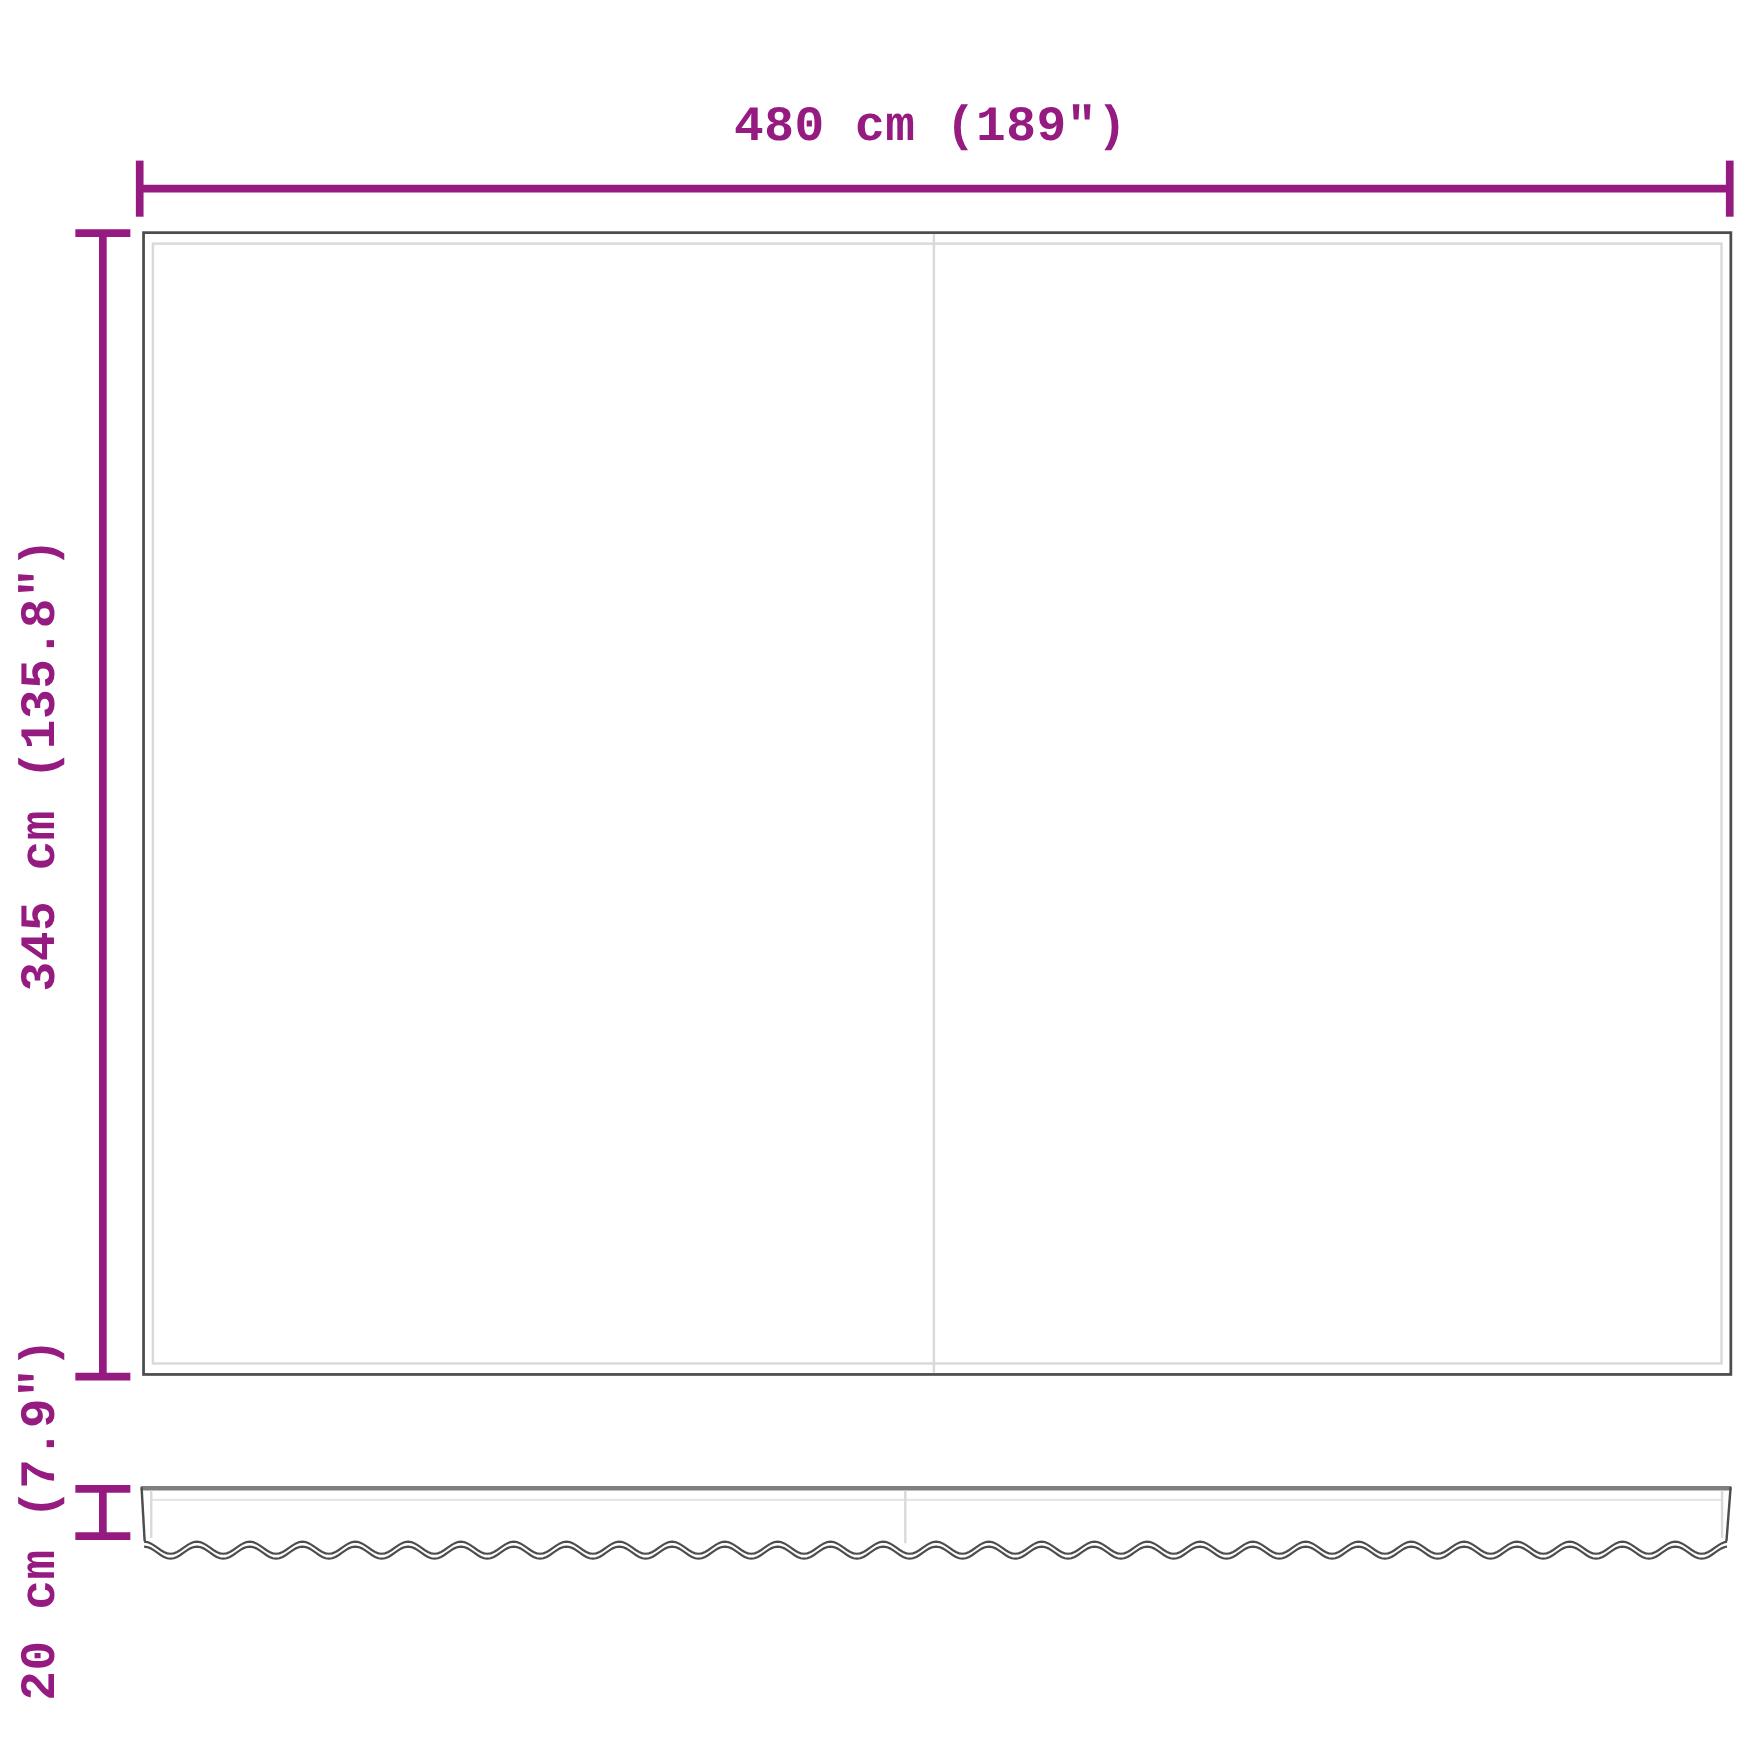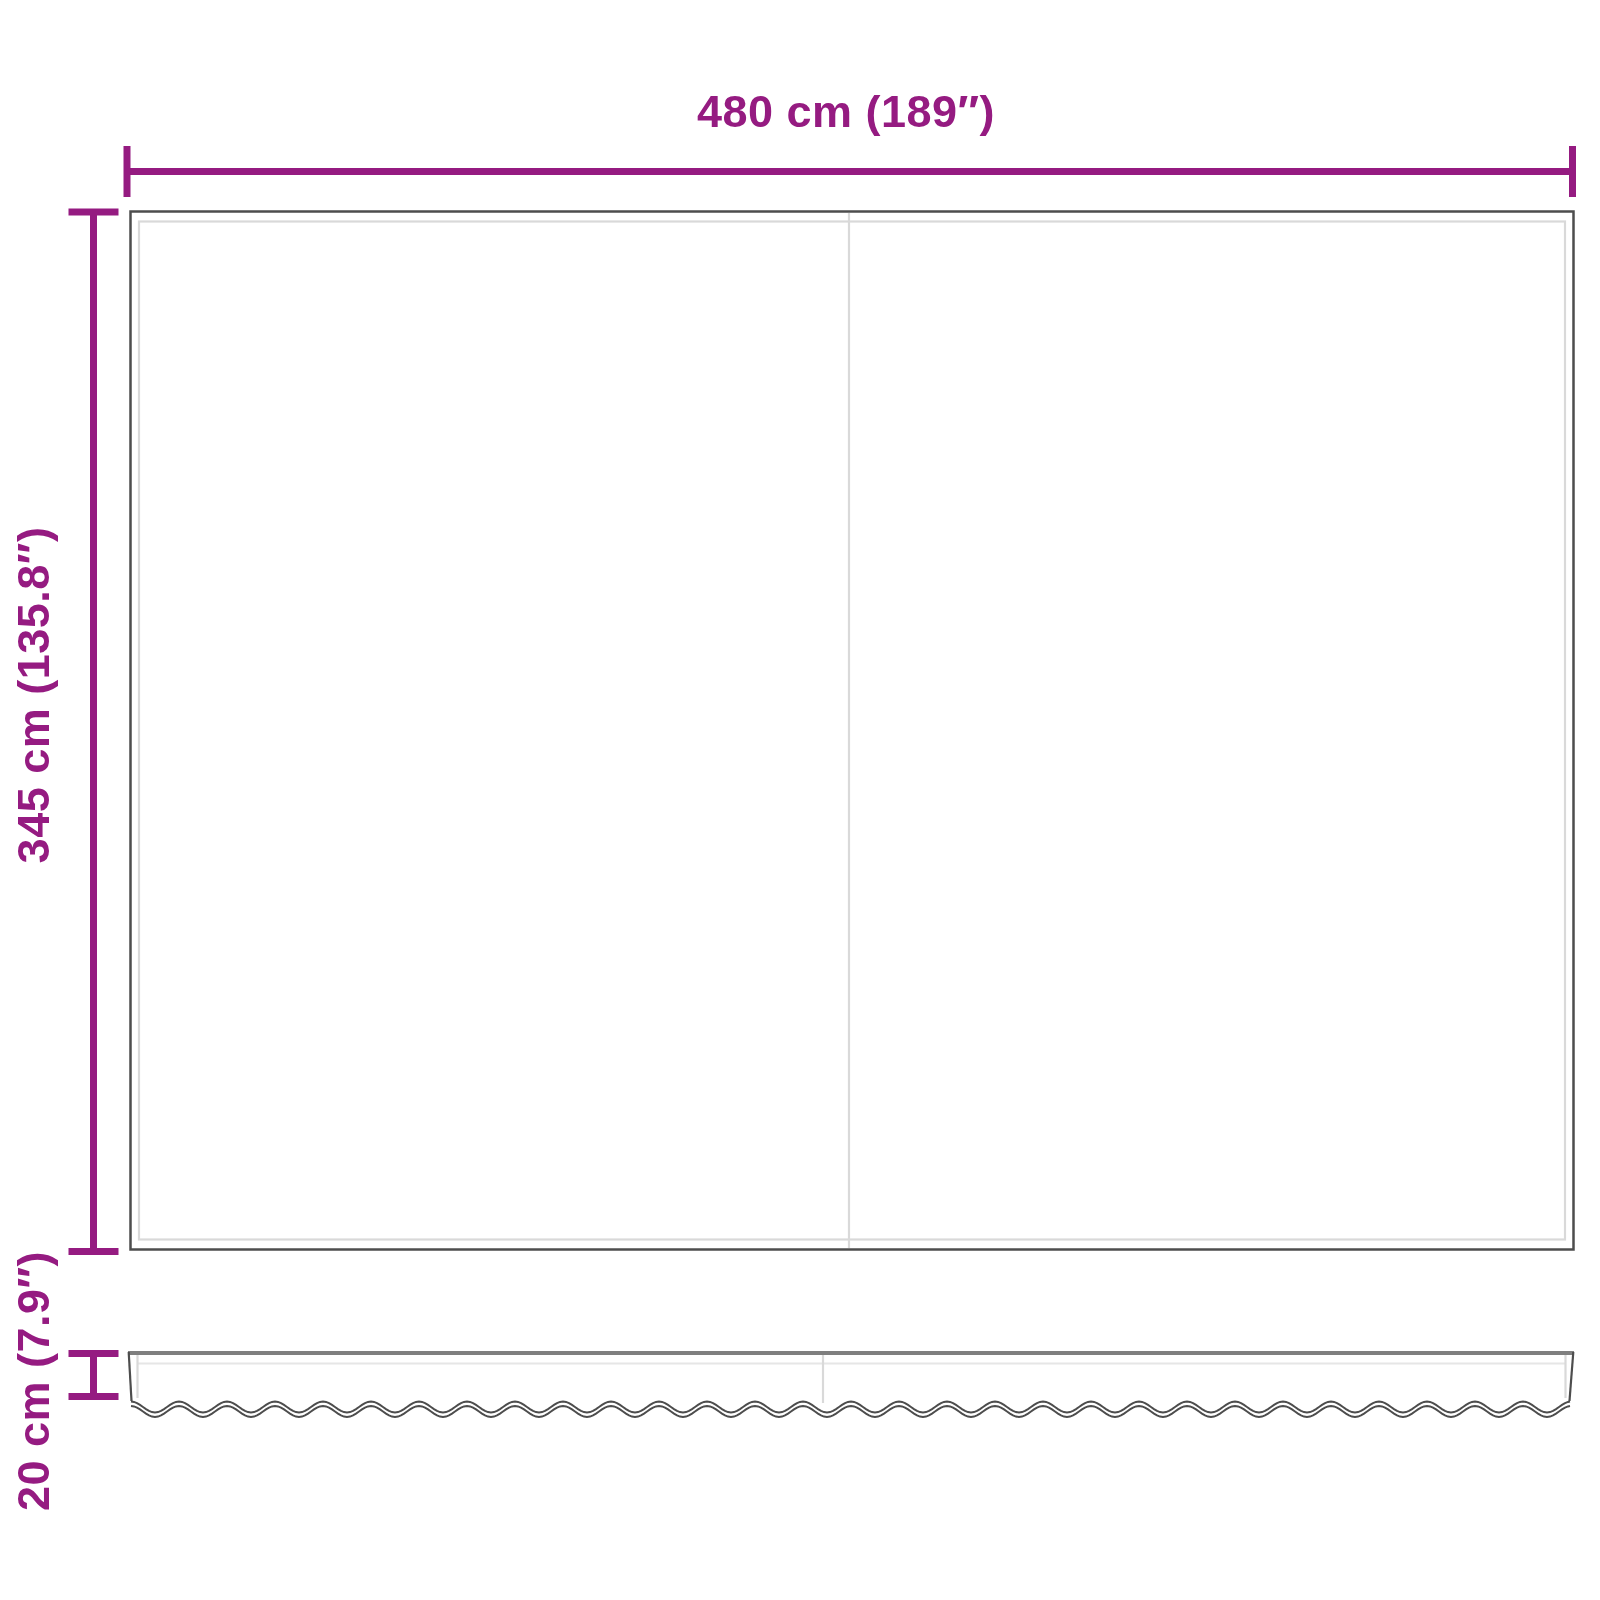--- a/index.html
+++ b/index.html
@@ -13,21 +13,21 @@
   html, body {
     margin: 0;
     padding: 0;
     background: var(--bg);
   }
   .canvas {
     position: relative;
     width: 1600px;
     height: 1600px;
     background: var(--bg);
-    font-family: Liberation Sans, sans-serif;
+    font-family: Liberation Mono, monospace;
     overflow: hidden;
   }
   svg { display: block; }
   .dim-line { stroke: var(--dim); stroke-width: 7; fill: none; }
   .panel-outline { stroke: var(--outline); stroke-width: 2.5; fill: #ffffff; }
   .edge-line { stroke: var(--outline); stroke-width: 2.2; fill: none; }
   .wave-line { stroke: var(--outline); stroke-width: 2; fill: none; }
   .seam-line { stroke: var(--seam); stroke-width: 2.2; fill: none; }
   .seam-light { stroke: var(--seam-light); stroke-width: 2.2; fill: none; }
   .valance-top { stroke: var(--valtop); stroke-width: 4; fill: none; }

